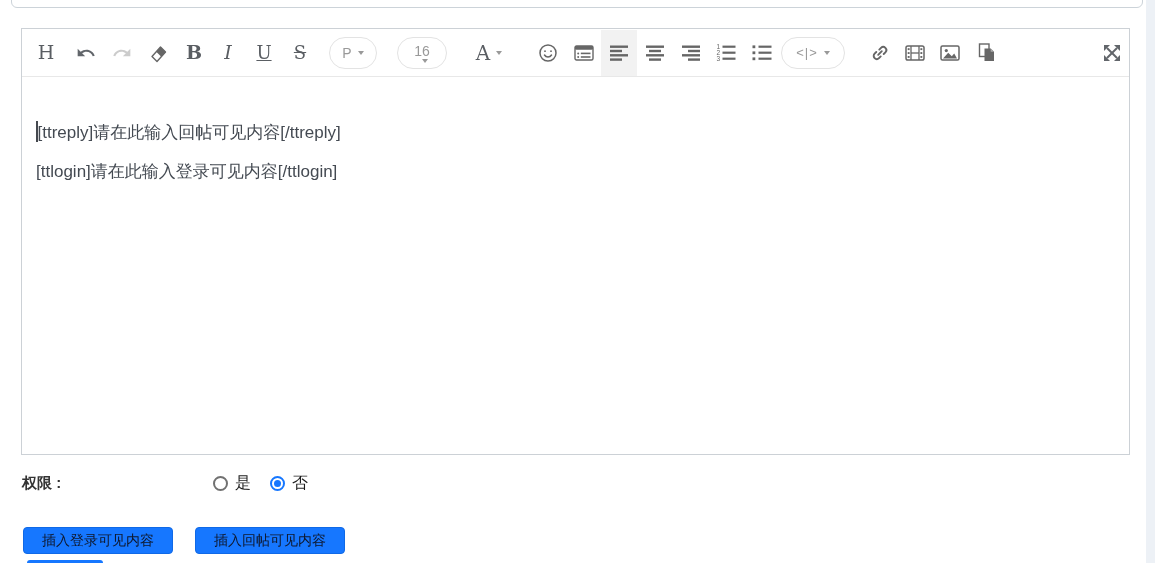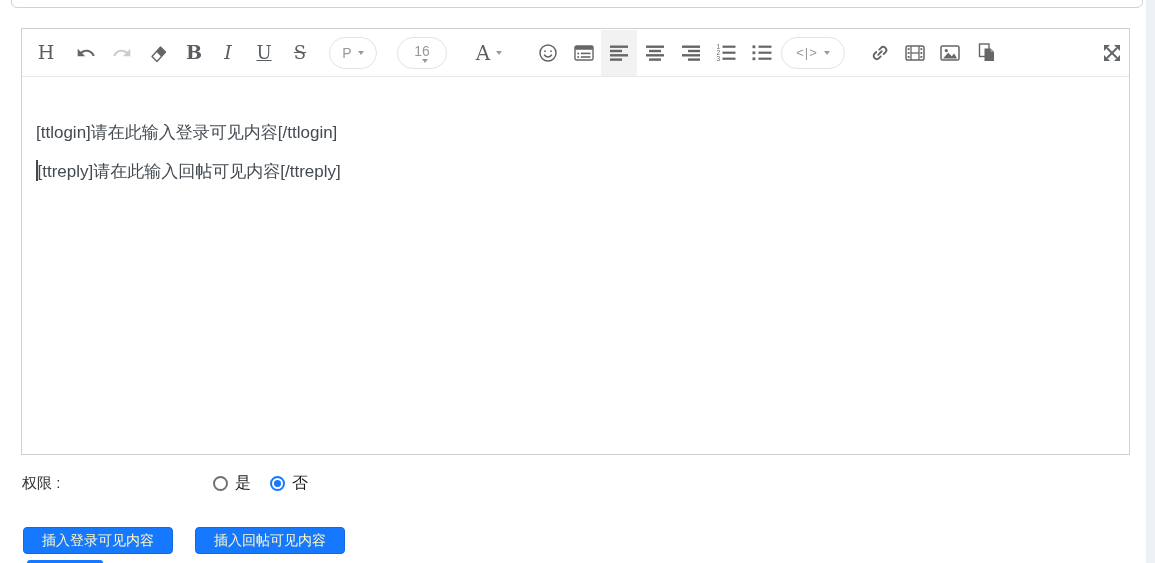--- a/index.html
+++ b/index.html
@@ -86,21 +86,21 @@
     display: inline-block; width: 1.5px; height: 21px;
     background: #44484e; vertical-align: -4px;
   }
 
   
   .perm-row {
     position: absolute; left: 0; top: 470px; width: 1130px; height: 26px;
   }
   .perm-label {
     position: absolute; left: 22px; top: 0;
-    font-size: 15px; line-height: 26px; color: #333;
+    font-size: 15px; line-height: 26px; color: #333; font-weight: bold;
   }
   .radio-group {
     position: absolute; left: 213px; top: 0; height: 26px;
     display: flex; align-items: center;
   }
   .radio-opt { display: flex; align-items: center; margin-right: 19px; cursor: pointer; }
   .radio-circle {
     width: 15px; height: 15px; border-radius: 50%;
     border: 2px solid #717171; background: #fff;
     position: relative; flex: 0 0 auto;
@@ -111,21 +111,21 @@
     width: 7px; height: 7px; border-radius: 50%; background: #1677ff;
   }
   .radio-text { margin-left: 7px; font-size: 16px; color: #1a1a1a; }
 
   
   .btn-row { position: absolute; left: 0; top: 527px; width: 1130px; height: 27px; }
   .btn-primary {
     position: absolute; top: 0; height: 27px; width: 150px;
     display: flex; align-items: center; justify-content: center;
     background: #1677ff; border: 1px solid #1069e6; border-radius: 4px;
-    color: #fef9c3; font-size: 14px; cursor: pointer;
+    color: #0f172a; font-size: 14px; cursor: pointer;
     font-family: "Liberation Sans", sans-serif;
   }
   .btn-login { left: 23px; }
   .btn-reply { left: 188px; margin-left: 7px; }
 
   .partial-bottom-btn {
     position: absolute; left: 27px; top: 560px;
     width: 76px; height: 3px;
     background: #1677ff; border-radius: 3px 3px 0 0;
   }
@@ -350,22 +350,22 @@
           <polygon points="17,1 17,7 11,1" fill="#62666b"></polygon>
           <polygon points="1,17 1,11 7,17" fill="#62666b"></polygon>
           <polygon points="17,17 11,17 17,11" fill="#62666b"></polygon>
         </svg>
       </span>
     </button>
 
   </div>
 
   <div class="editor-content">
+    <p><span class="cursor-line"></span><span>[ttreply]请在此输入回帖可见内容[/ttreply]</span></p>
     <p><span>[ttlogin]请在此输入登录可见内容[/ttlogin]</span></p>
-    <p><span class="cursor-line"></span><span>[ttreply]请在此输入回帖可见内容[/ttreply]</span></p>
   </div>
 </div>
 
 <div class="perm-row">
   <span class="perm-label">权限 :</span>
   <div class="radio-group">
     <span class="radio-opt">
       <span class="radio-circle"></span>
       <span class="radio-text">是</span>
     </span>

